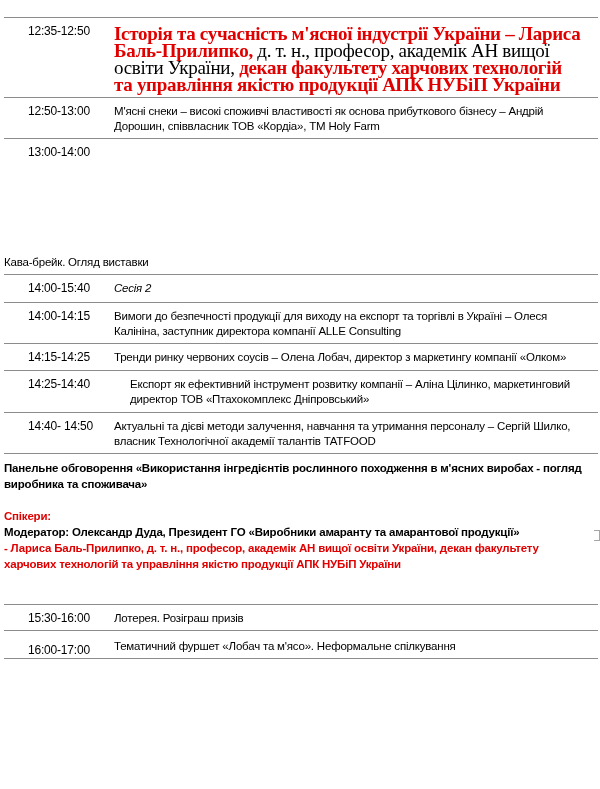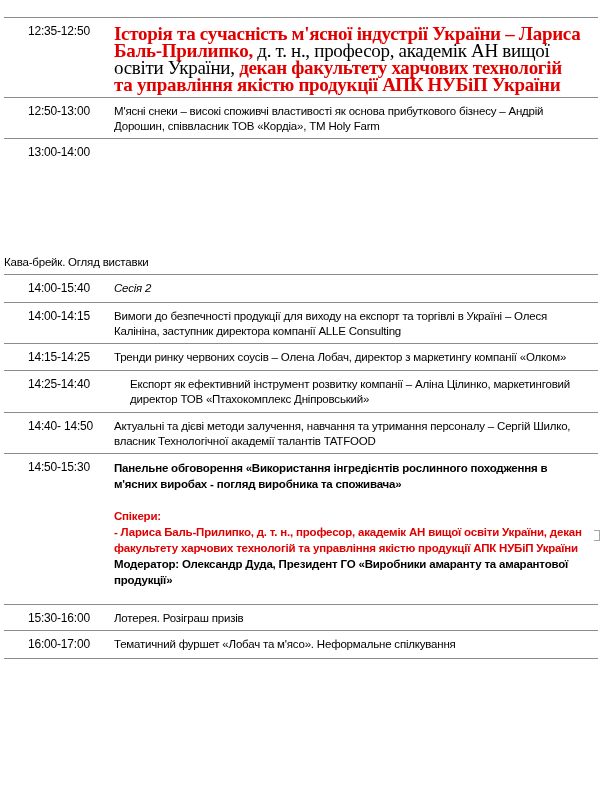--- a/index.html
+++ b/index.html
@@ -95,35 +95,34 @@
           <p><span class="plain">Експорт як ефективний інструмент розвитку компанії – Аліна Цілинко, маркетинговий директор ТОВ «Птахокомплекс Дніпровський»</span></p>
         </div>
       </div>
       <div class="row" style="min-height: 41px;">
         <div class="time">14:40- 14:50</div>
         <div class="desc">
           <p><span class="plain">Актуальні та дієві методи залучення, навчання та утримання персоналу – Сергій Шилко, власник Технологічної академії талантів TATFOOD</span></p>
         </div>
       </div>
       <div class="row panel" style="min-height: 151px;">
-        <div class="time">14:50-15:30</div>
         <div class="desc">
           <p><span class="bold">Панельне обговорення «Використання інгредієнтів рослинного походження в м'ясних виробах - погляд виробника та споживача»</span></p>
           <p class="gap"><span class="red-bold">Спікери:</span></p>
+          <p><span class="bold">Модератор: Олександр Дуда, Президент ГО «Виробники амаранту та амарантової продукції»</span></p>
           <p><span class="red-bold">- Лариса Баль-Прилипко, д. т. н., професор, академік АН вищої освіти України, декан факультету харчових технологій та управління якістю продукції АПК НУБіП України</span></p>
-          <p><span class="bold">Модератор: Олександр Дуда, Президент ГО «Виробники амаранту та амарантової продукції»</span></p>
         </div>
       </div>
       <div class="row" style="min-height: 26px;">
         <div class="time">15:30-16:00</div>
         <div class="desc">
           <p><span class="plain">Лотерея. Розіграш призів</span></p>
         </div>
       </div>
-      <div class="row" style="min-height: 28px;">
+      <div class="row" style="min-height: 28px; align-items: flex-end;">
         <div class="time">16:00-17:00</div>
         <div class="desc">
           <p><span class="plain">Тематичний фуршет «Лобач та м'ясо». Неформальне спілкування</span></p>
         </div>
       </div>
     </div>
   <span class="table-handle"></span>
 </div>
 
 </body></html>

